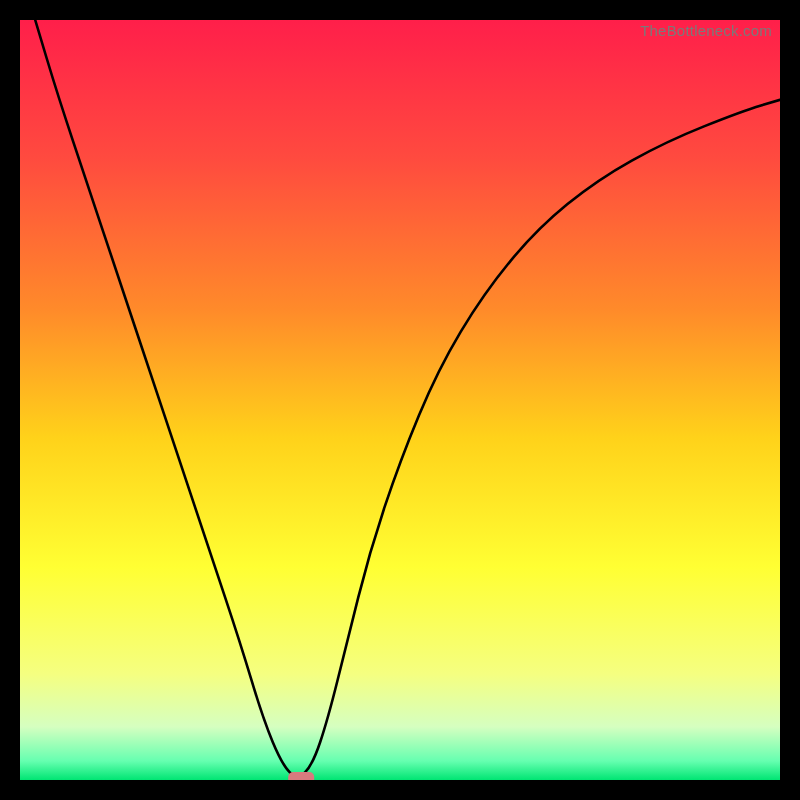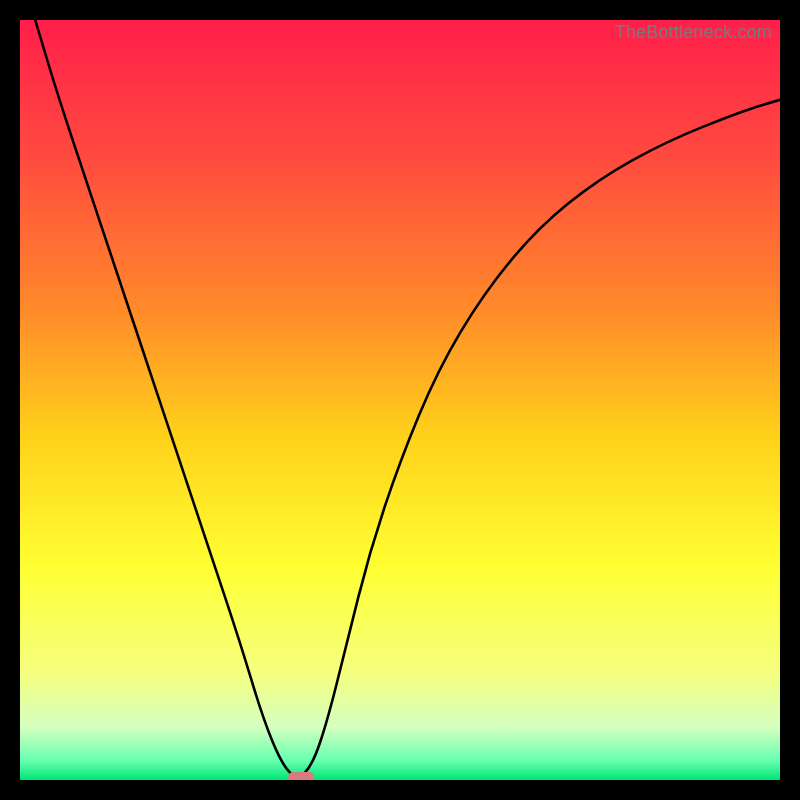--- a/index.html
+++ b/index.html
@@ -24,21 +24,21 @@
     left: 0;
     top: 0;
     width: 760px;
     height: 760px;
   }
   .watermark {
     position: absolute;
     top: 2px;
     right: 8px;
     color: #7a7a7a;
-    font-size: 18px;
+    font-size: 15px;
     letter-spacing: 0.2px;
     font-weight: 400;
     user-select: none;
   }
   svg {
     display: block;
   }
   .marker {
     fill: #d87a7e;
     stroke: none;

